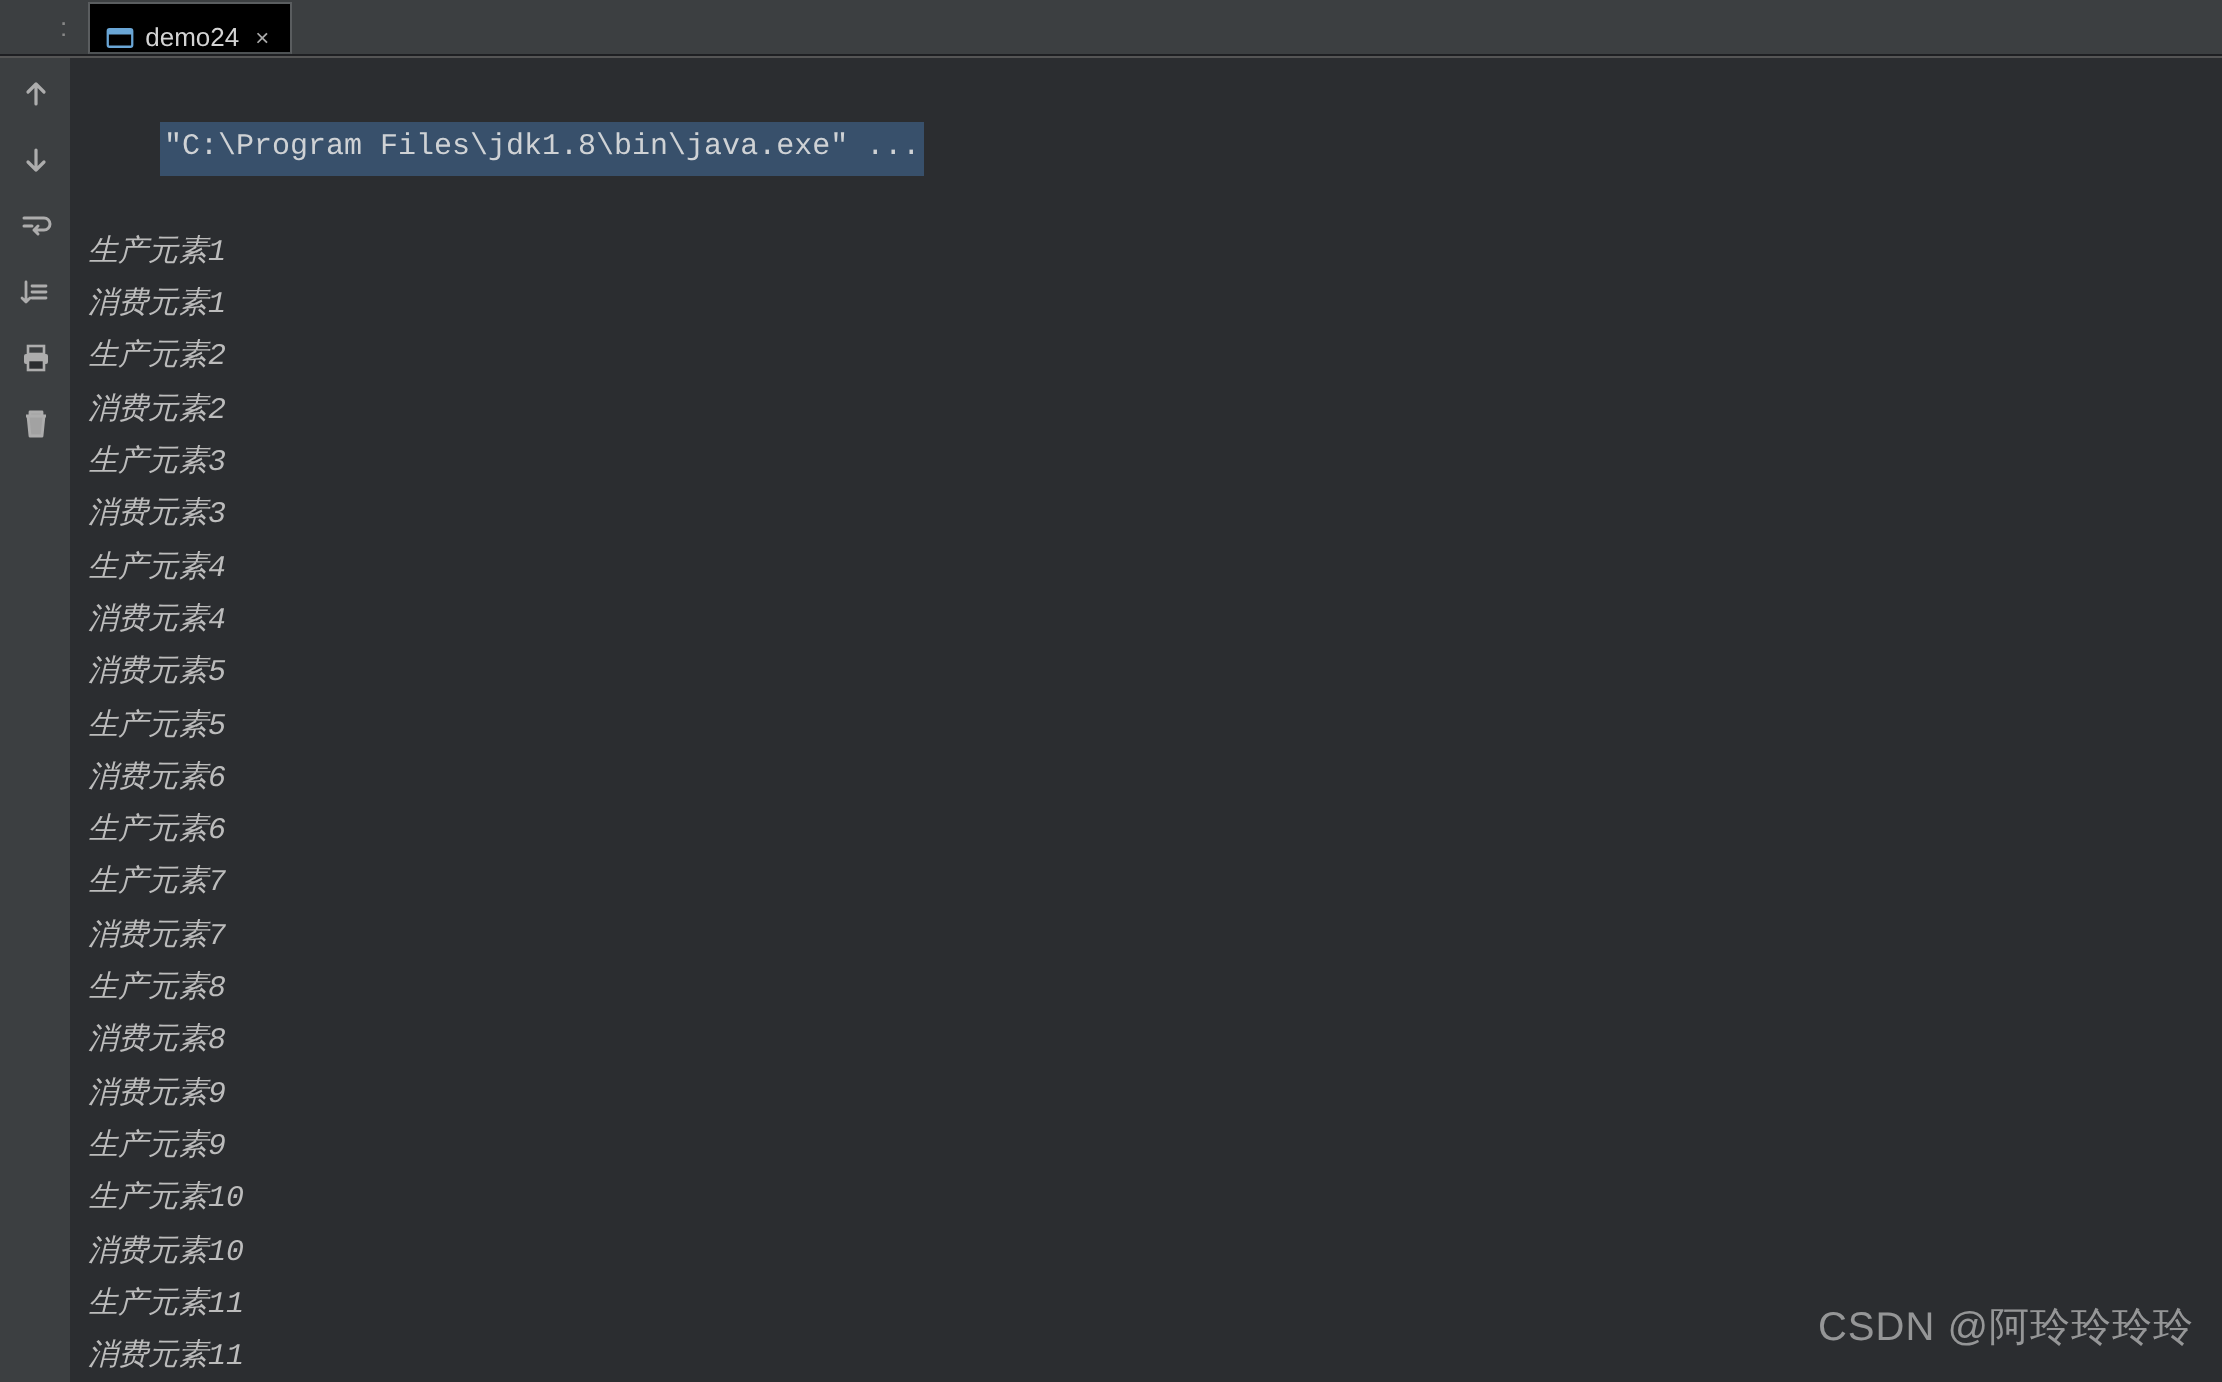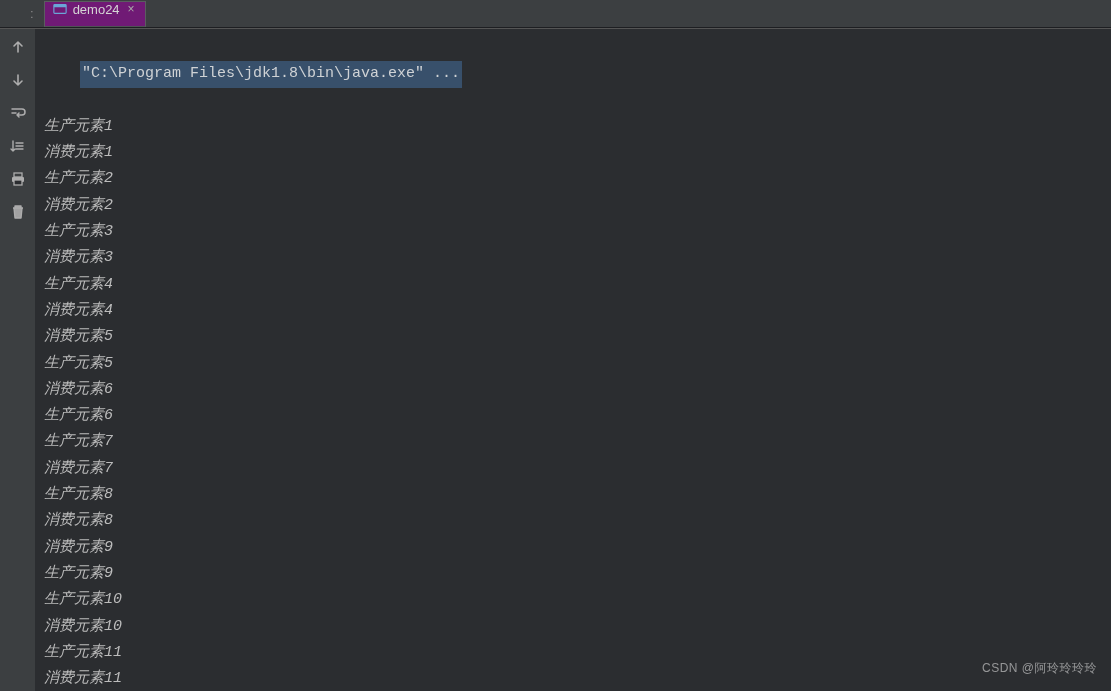--- a/index.html
+++ b/index.html
@@ -20,22 +20,22 @@
     align-items: center;
     padding-left: 30px;
     font-size: 13px;
   }
   .tab-bar .label-colon {
     color: #888;
     margin-right: 10px;
   }
   .tab {
     display: flex;
-    align-items: flex-start;
-    background: #701a75;
+    align-items: flex-end;
+    background: #000000;
     height: 26px;
     padding: 0 8px;
     gap: 6px;
     border: 1px solid #5a5d5f;
     border-bottom: 1px solid #4e5254;
   }
   .tab .app-icon {
     width: 14px; height: 14px;
     display: inline-flex; align-items: center; justify-content: center;
   }
@@ -90,21 +90,21 @@
     display: inline-block;
     padding: 0 2px;
   }
   .out-line { display: block; font-style: italic; }
   
   .watermark {
     position: absolute;
     right: 14px;
     bottom: 14px;
     color: rgba(220,220,220,0.6);
-    font-size: 12px;
+    font-size: 20px;
     font-family: "Microsoft YaHei", Arial, sans-serif;
     letter-spacing: 0.5px;
     pointer-events: none;
   }
 </style>
 </head>
 <body>
 
 <div class="tab-bar">
   <span class="label-colon">:</span>

